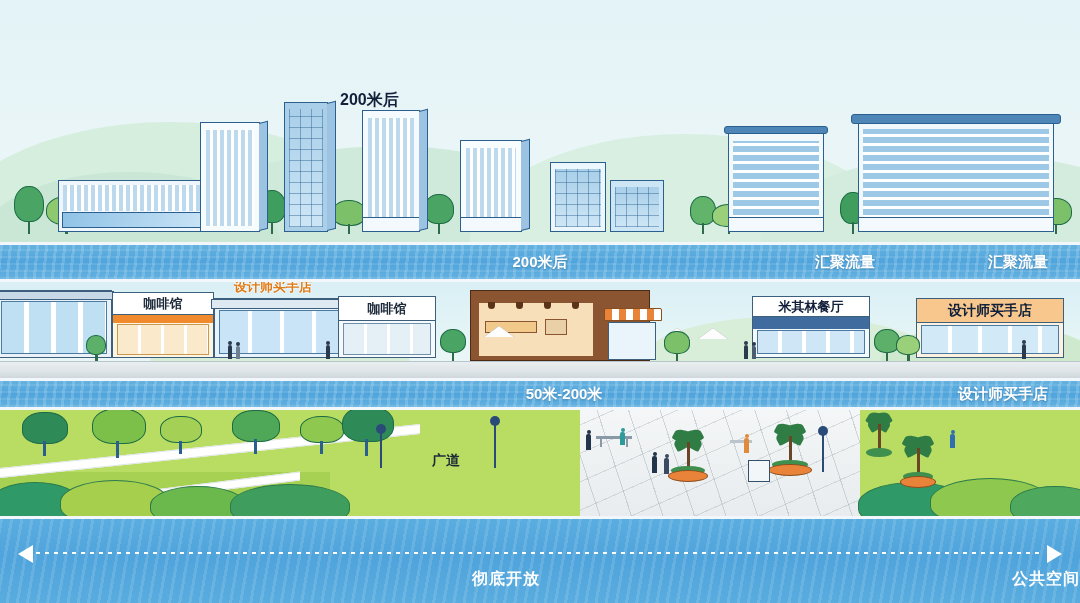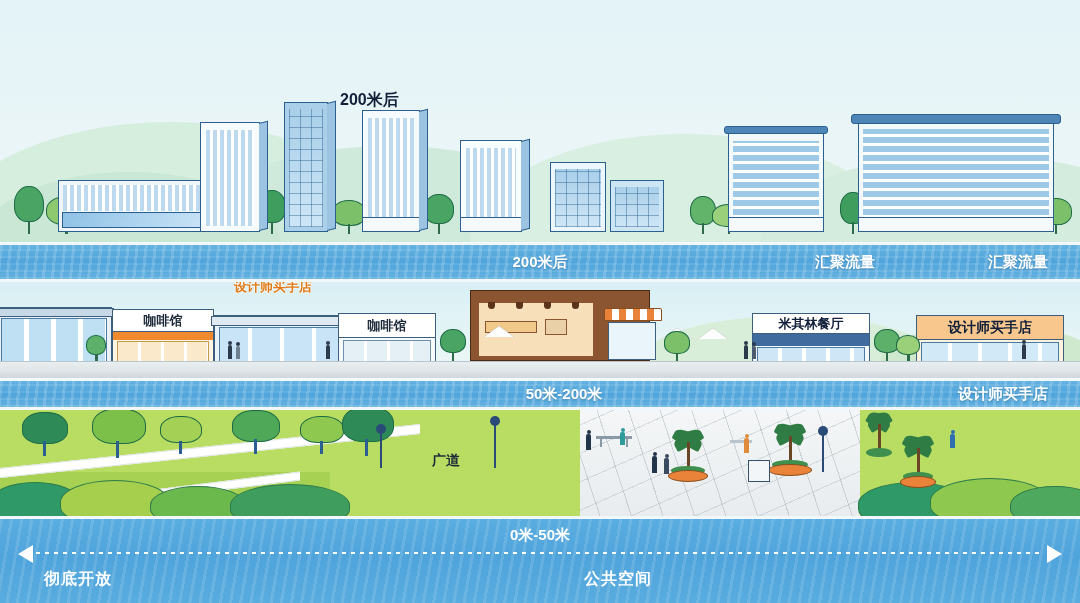--- a/index.html
+++ b/index.html
@@ -95,21 +95,21 @@
   #band-water-2 { top: 378px; height: 32px; }
 
   
   #zone-retail { top: 282px; height: 96px;
     background: linear-gradient(180deg,#d9eff5 0%, #e6f5f6 60%, #eef7f6 100%); }
   .r-hill { position: absolute; bottom: 16px; border-radius: 50% 50% 0 0/100% 100% 0 0;
             background: #d8eed9; }
   .sidewalk { position: absolute; left: 0; right: 0; bottom: 0; height: 17px;
               background: linear-gradient(180deg,#e9eef0 0%, #dfe5e8 55%, #cfd7dc 100%);
               border-top: 1.5px solid #b9c5cc; }
-  .shop { position: absolute; bottom: 3px; border: 1.5px solid #3c5f7d; }
+  .shop { position: absolute; bottom: 20px; border: 1.5px solid #3c5f7d; }
   .signboard {
     position: absolute; left: 0; right: 0; top: 0;
     display: flex; align-items: center; justify-content: center;
     font-weight: bold; white-space: nowrap; border-bottom: 1.4px solid #3c5f7d;
   }
   .glassrow { position: absolute; left: 4px; right: 4px; bottom: 3px; top: 0;
               background: repeating-linear-gradient(90deg,#bfe0f3 0 17px, #ffffff 17px 20px);
               border: 1.2px solid #4a7ba3; }
   .awning { position: absolute; height: 13px;
             background: repeating-linear-gradient(90deg,#e9833a 0 7px, #ffffff 7px 14px);
@@ -169,22 +169,22 @@
   }
   .dotline {
     position: absolute; top: 33px; left: 36px; right: 36px; height: 2px;
     background: repeating-linear-gradient(90deg, #ffffff 0 4px, transparent 4px 9px);
   }
   .arrow { position: absolute; top: 26px; width: 0; height: 0; }
   .arrow.left  { left: 18px;  border-top: 9px solid transparent; border-bottom: 9px solid transparent; border-right: 15px solid #ffffff; }
   .arrow.right { right: 18px; border-top: 9px solid transparent; border-bottom: 9px solid transparent; border-left: 15px solid #ffffff; }
   .b-legend { position: absolute; top: 50px; left: 0; right: 0; display: flex; }
   .b-legend > div {
-    flex: 1; text-align: left; color: #ffffff;
-    font-size: 16px; font-weight: bold; letter-spacing: 1px; margin-left: 44px;
+    flex: 1; text-align: right; color: #ffffff;
+    font-size: 16px; font-weight: bold; letter-spacing: 1px;
   }
 </style>
 </head>
 <body>
 
 <div id="poster">
 
   <div class="band" id="zone-skyline">
     <div class="sky"></div>
     <div class="hill h1"></div>
@@ -465,21 +465,20 @@
 
     <div class="fig" style="left:586px;top:24px;height:16px;background:#22344a;"></div>
     <div class="fig" style="left:620px;top:22px;height:13px;background:#2f9a9a;"></div>
     <div class="fig" style="left:652px;top:46px;height:17px;background:#22344a;"></div>
     <div class="fig" style="left:664px;top:48px;height:16px;background:#3a4a60;"></div>
     <div class="fig" style="left:744px;top:28px;height:15px;background:#e08a3c;"></div>
     <div class="fig" style="left:950px;top:24px;height:14px;background:#2f6fb0;"></div>
   </div>
 
   <div class="band" id="zone-bottom">
-    <div class="b-title">0米-50米</div>
     <div class="dotline"></div>
     <div class="arrow left"></div>
     <div class="arrow right"></div>
     <div class="b-legend">
       <div>彻底开放</div>
       <div>公共空间</div>
     </div>
   </div>
 
 

